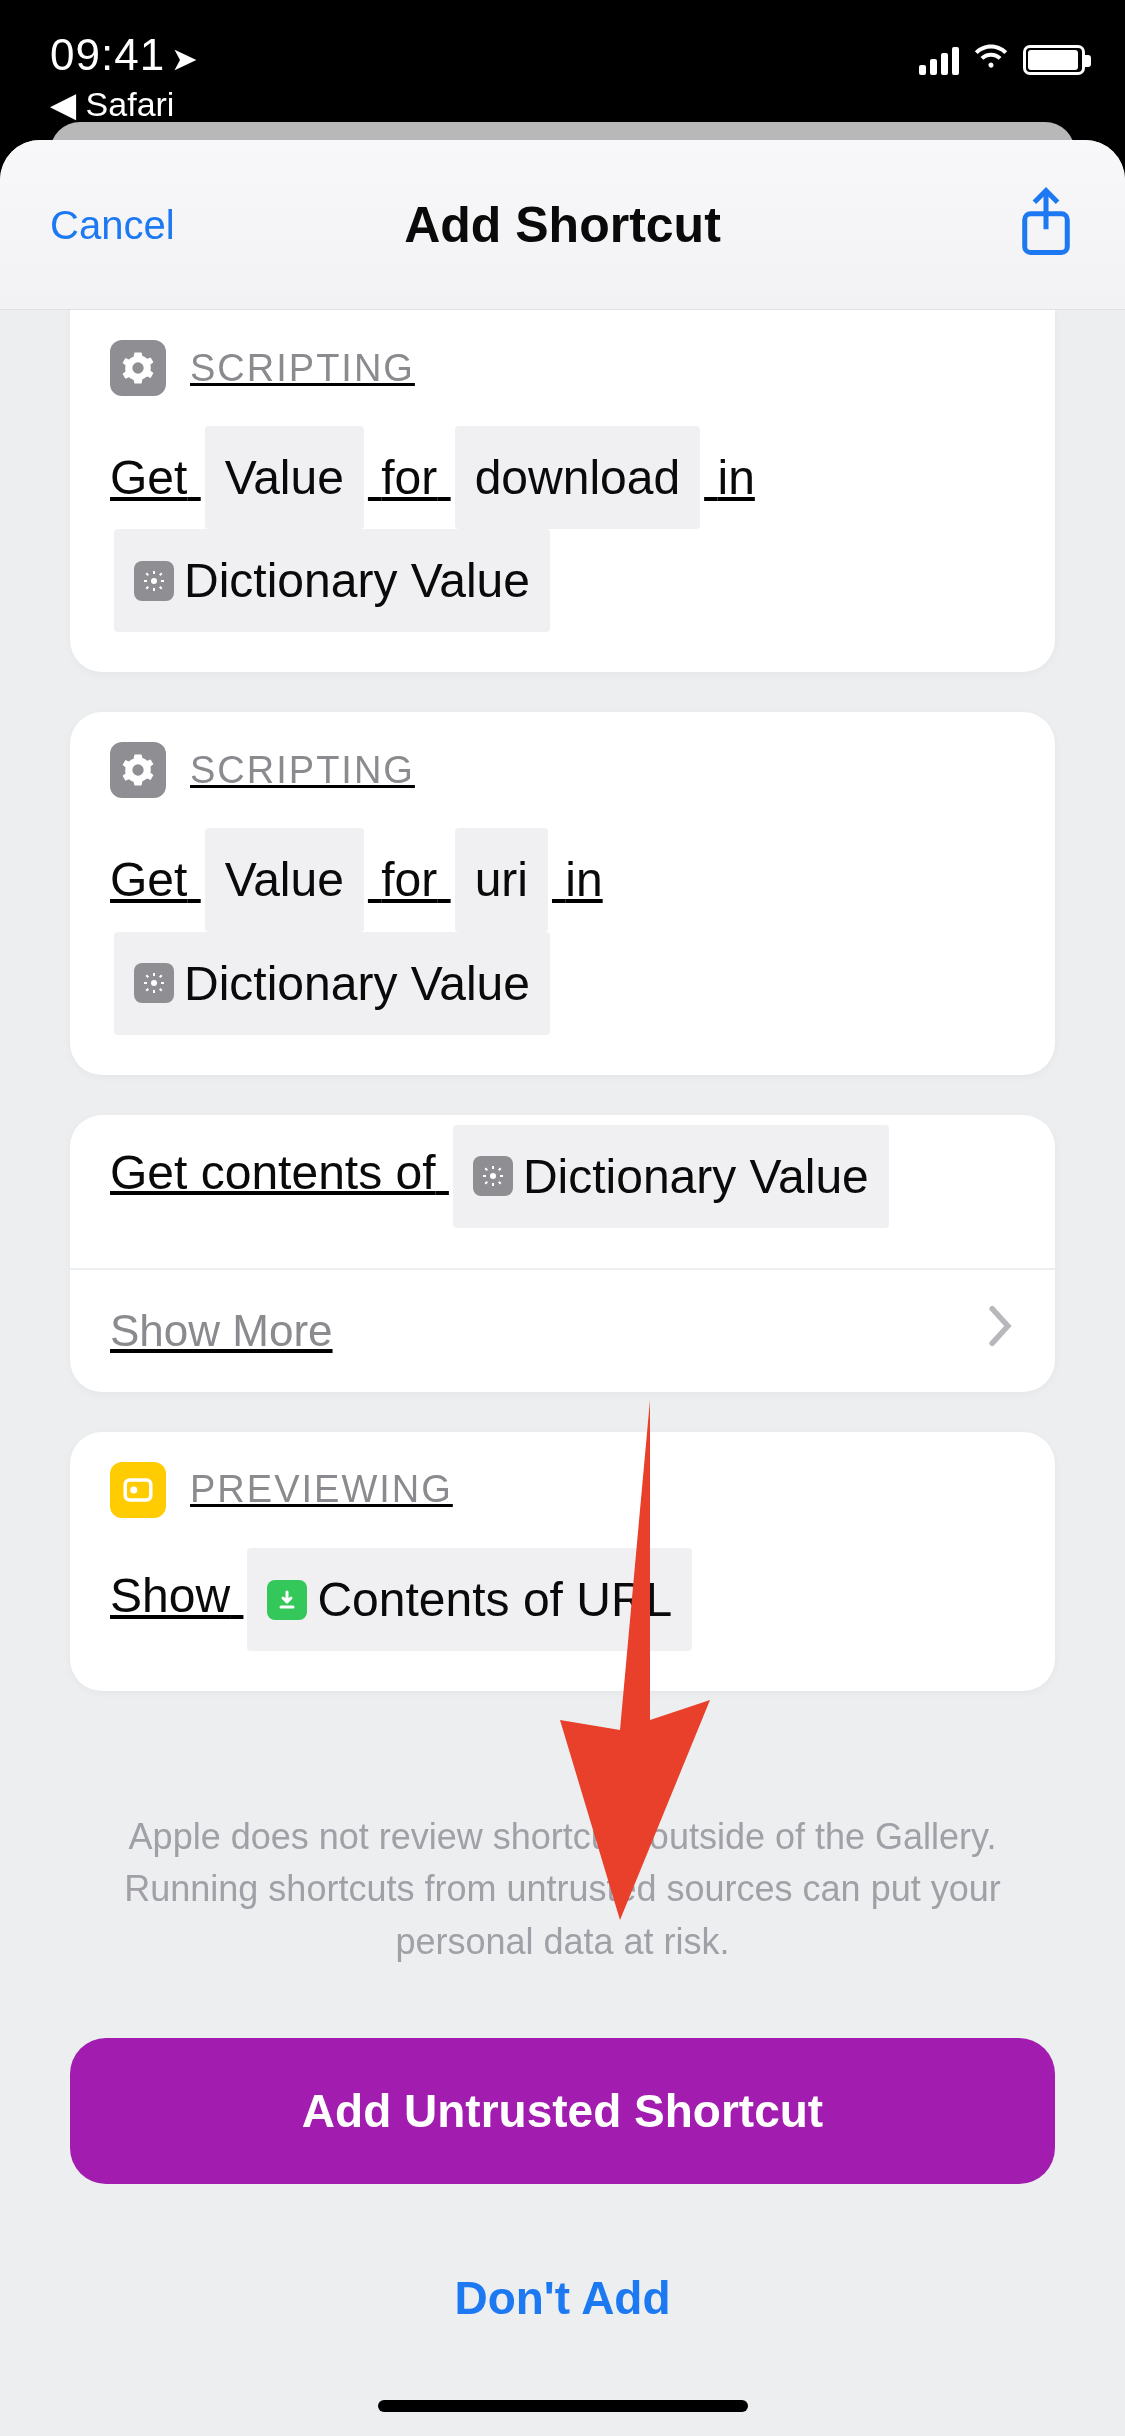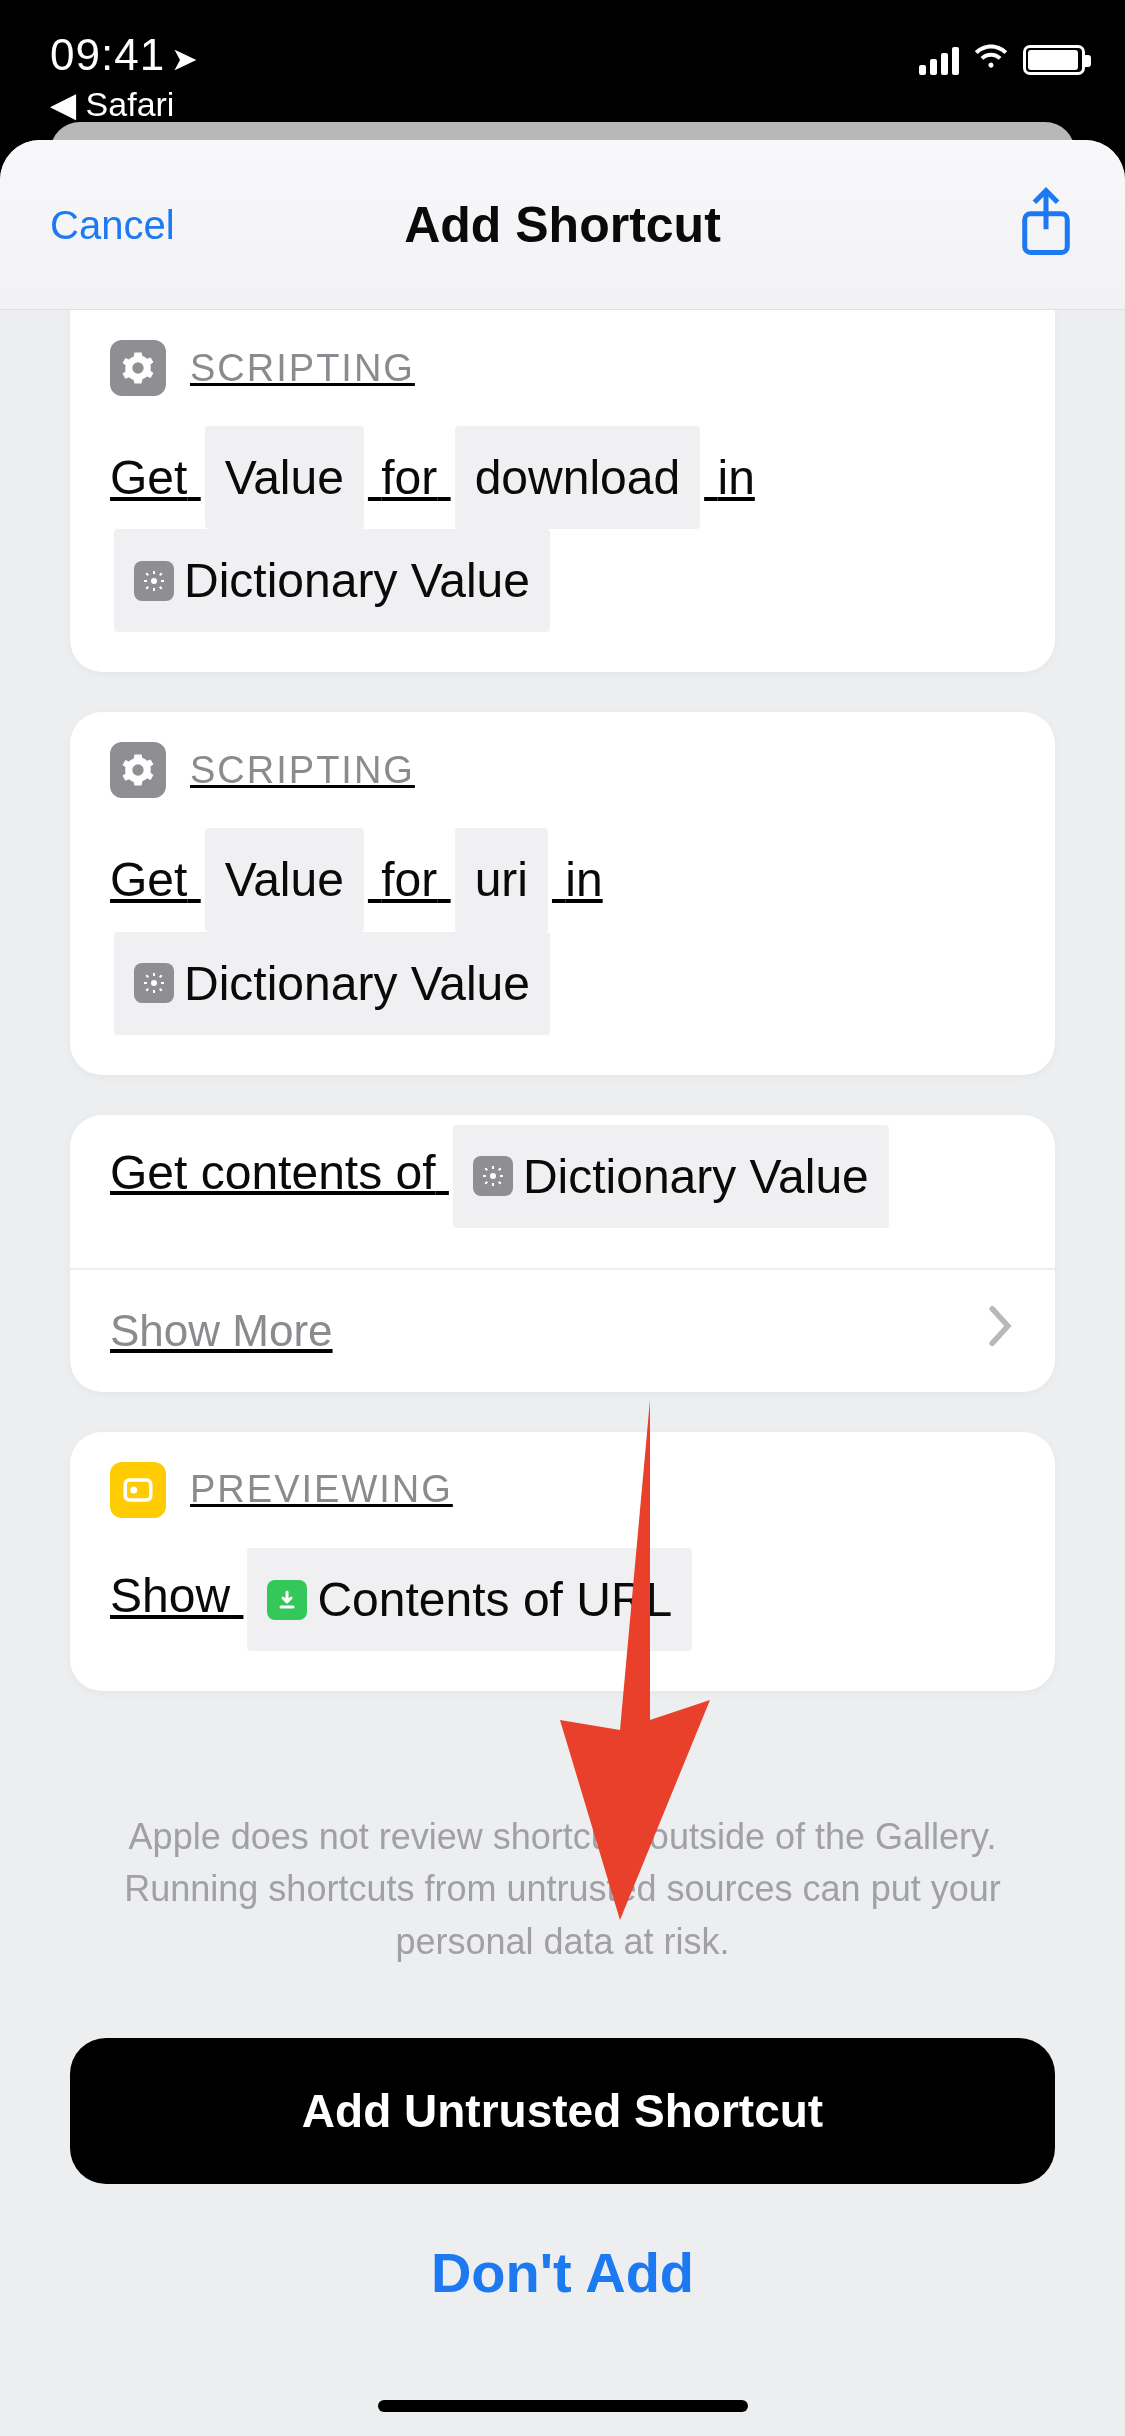--- a/index.html
+++ b/index.html
@@ -126,36 +126,36 @@
     font-size: 36px;
     color: #a0a0a6;
     padding: 120px 60px 70px 60px;
     line-height: 1.45;
   }
 
   .primary-btn {
     display: block;
     width: calc(100% - 140px);
     margin: 0 70px;
-    background: #000000;
+    background: #a21caf;
     color: #fff;
     font-size: 46px;
     font-weight: 600;
     border: none;
     border-radius: 36px;
     padding: 46px 0;
     text-align: center;
   }
   .secondary-btn {
     display: block;
     width: 100%;
     background: none; border: none;
     color: #1d79f2;
-    font-size: 56px; font-weight: 600;
-    padding: 56px 0;
+    font-size: 46px; font-weight: 600;
+    padding: 87px 0;
     text-align: center;
   }
 
   .home-indicator {
     position: absolute; bottom: 24px; left: 50%; transform: translateX(-50%);
     width: 370px; height: 12px; background: #000; border-radius: 10px;
   }
 
   
   .arrow-overlay {

